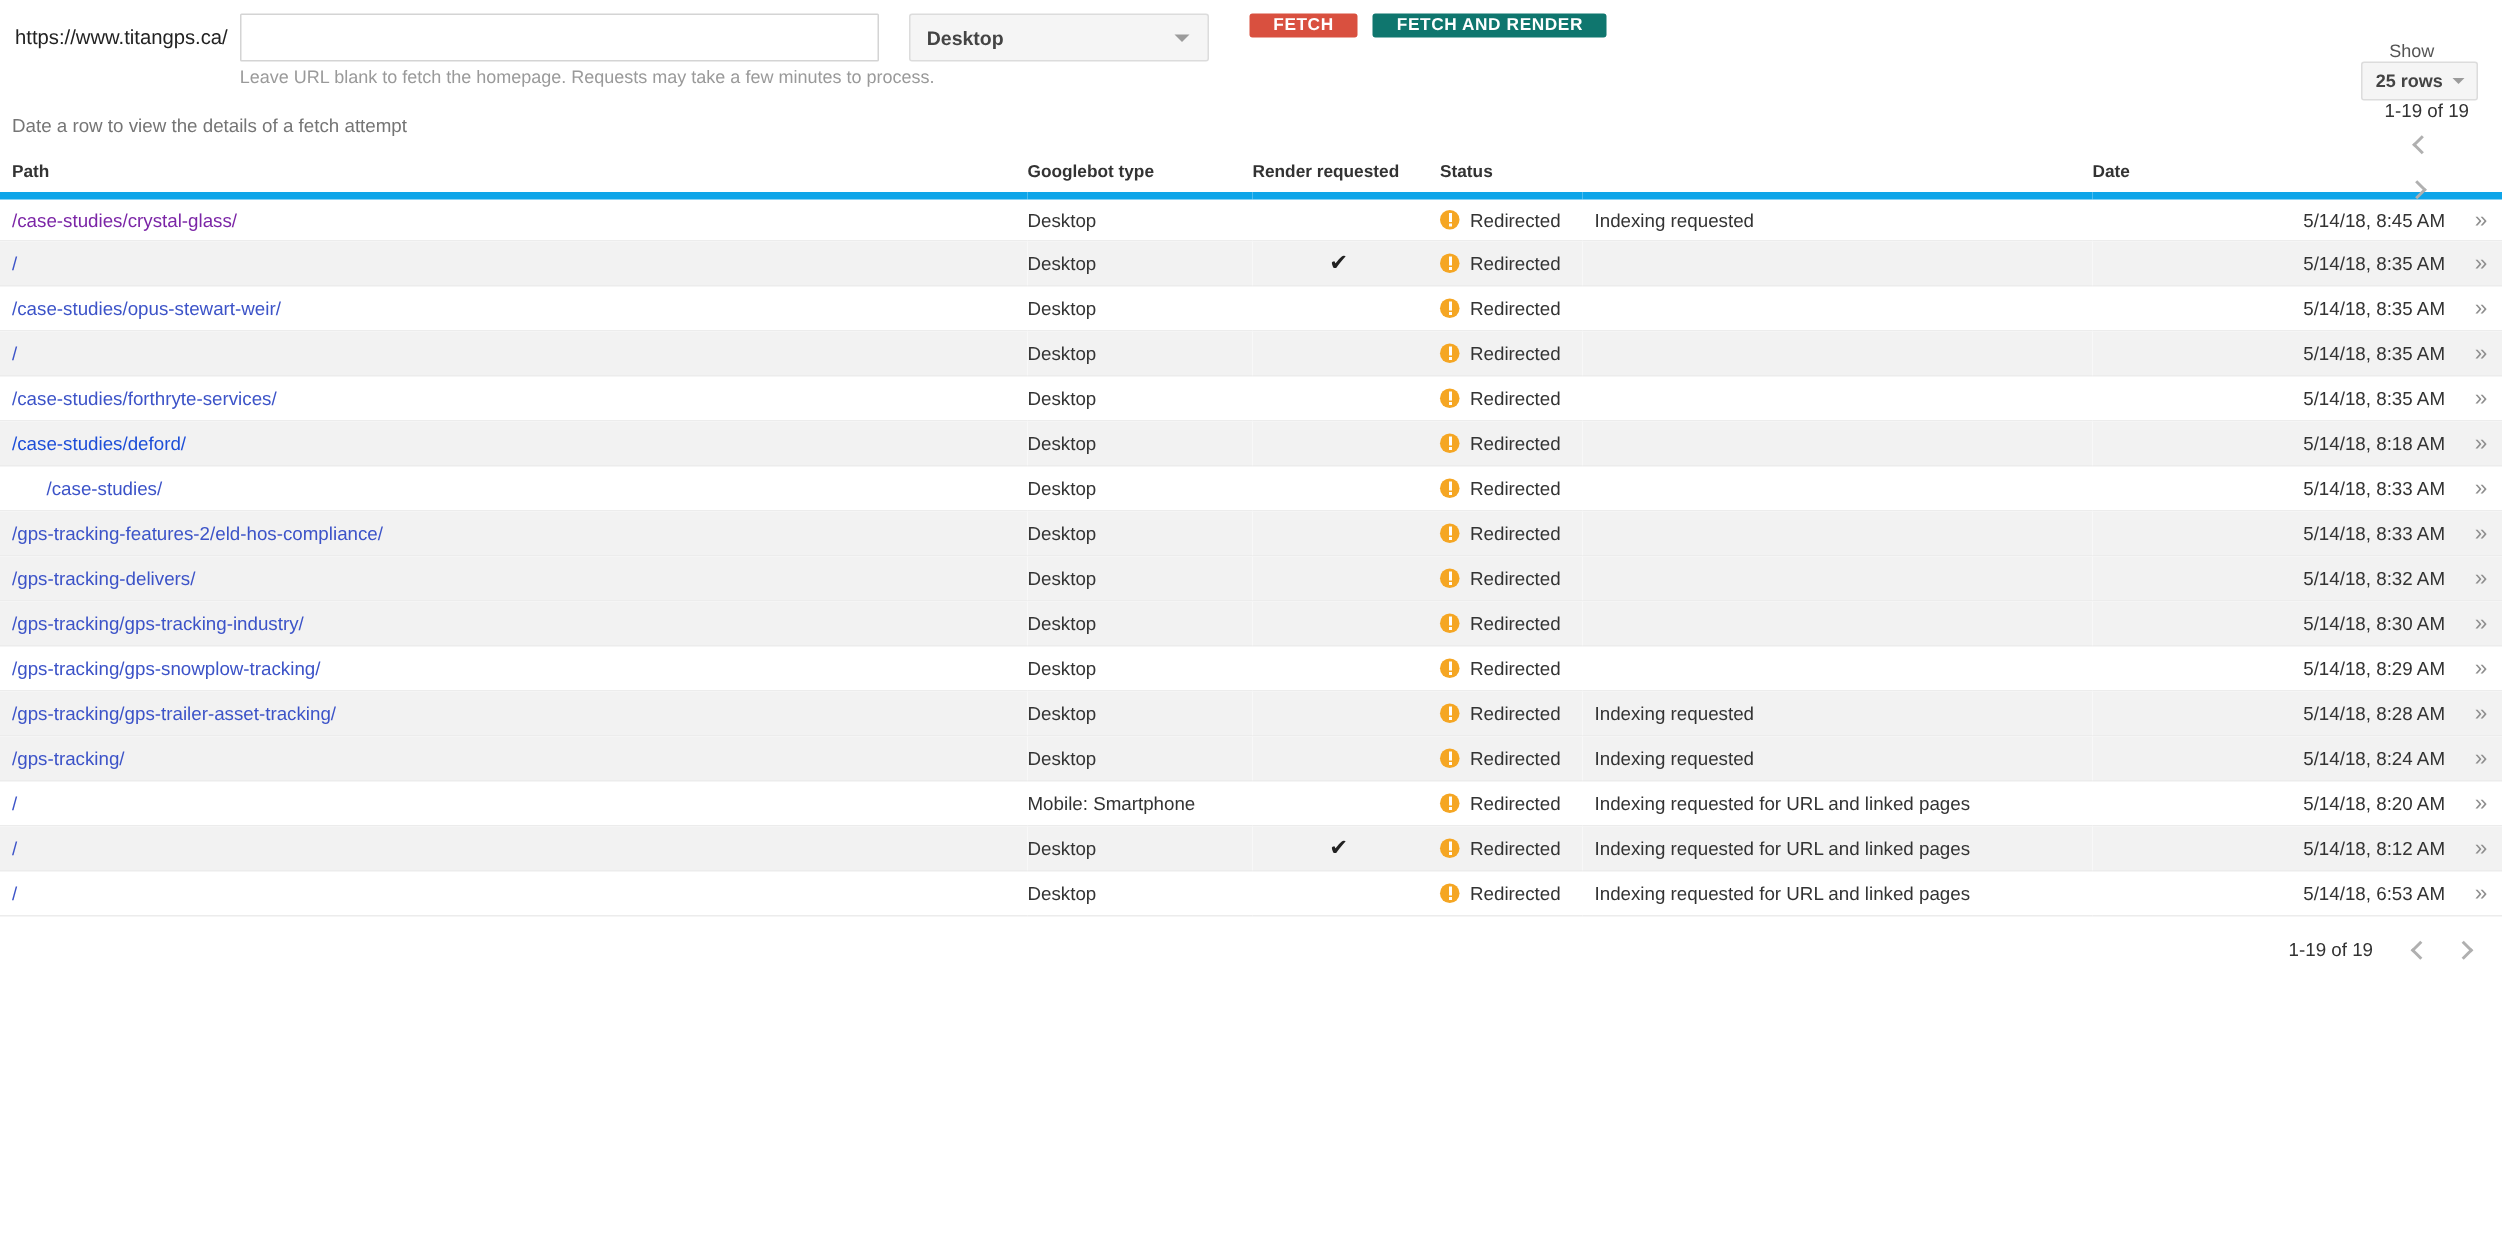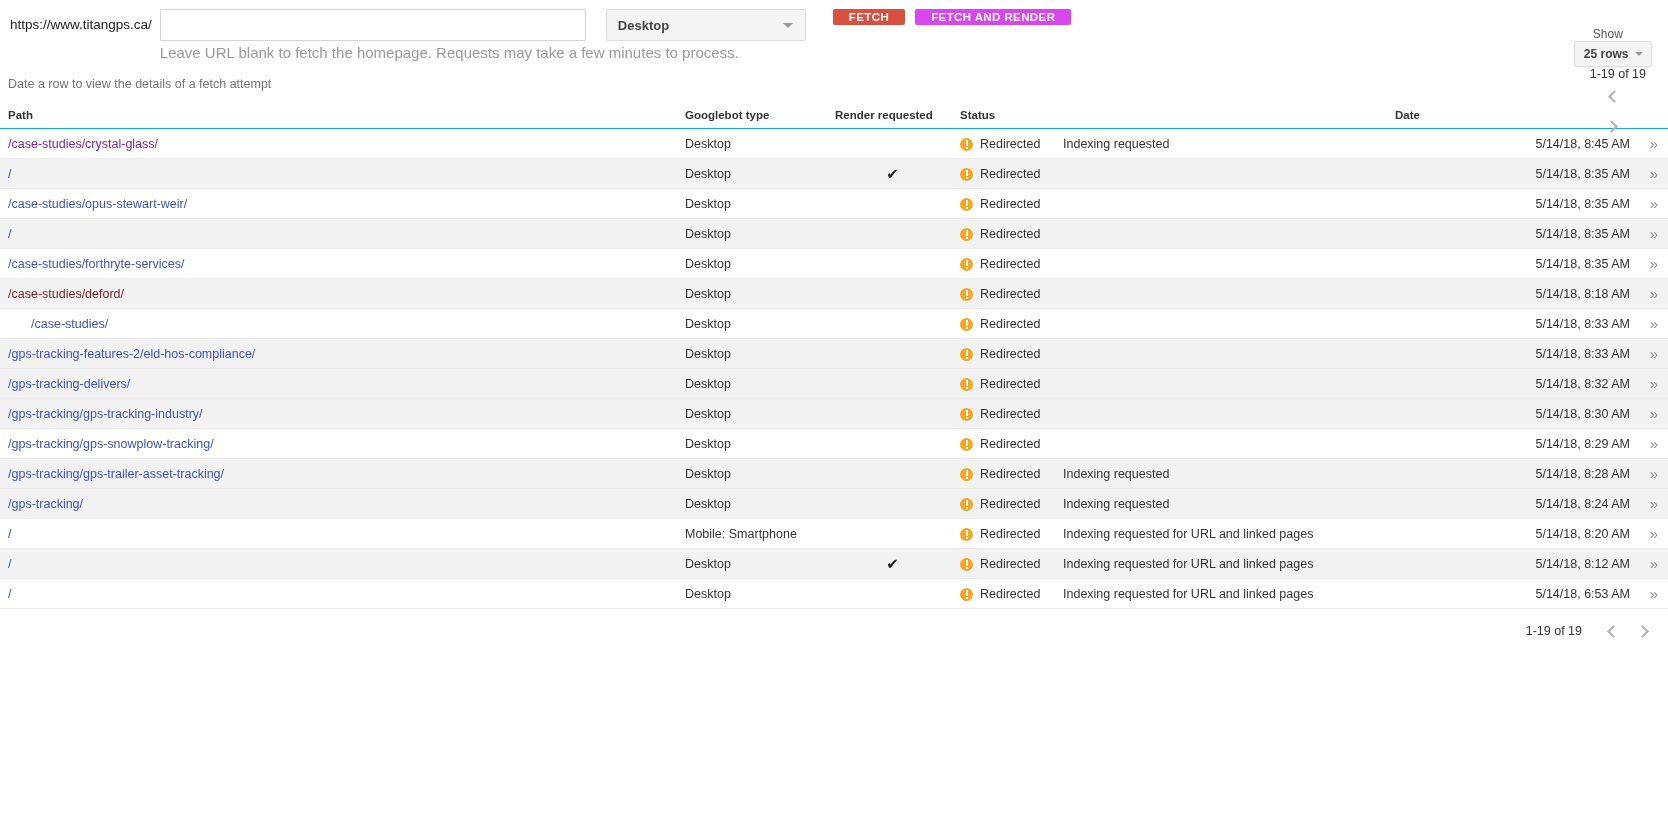--- a/index.html
+++ b/index.html
@@ -40,21 +40,21 @@
     font-family: "Liberation Sans", sans-serif;
     font-size: 13px;
     color: #222;
     padding: 0 8px;
     outline: none;
     border-radius: 1px;
   }
   .url-hint {
     position: absolute;
     left: 0; top: 35px;
-    font-size: 15px;
+    font-size: 12px;
     color: #9a9a9a;
     white-space: nowrap;
   }
 
   .select-wrap {
     margin-left: 20px;
     position: relative;
     width: 200px;
     height: 32px;
     background: #f5f5f5;
@@ -167,21 +167,21 @@
     width: 100%;
     border-collapse: collapse;
     table-layout: fixed;
   }
   table.fetch-table thead th {
     font-size: 11.5px;
     font-weight: bold;
     color: #333;
     text-align: left;
     padding: 5px 0 7px 0;
-    border-bottom: 1px solid #0ea5e9;
+    border-bottom: 5px solid #0ea5e9;
     vertical-align: bottom;
   }
   table.fetch-table tbody td {
     font-size: 12.5px;
     color: #333;
     padding: 0;
     height: 30px;
     border-bottom: 1px solid #ececec;
     vertical-align: middle;
     white-space: nowrap;
@@ -205,21 +205,21 @@
 
   a.path-link {
     color: #3c53c8;
     text-decoration: none;
     font-size: 12.5px;
   }
   a.path-link.visited { color: #7b25a6; }
 
   .status-cell {
     display: flex;
-    align-items: flex-end;
+    align-items: flex-start;
   }
   .warn-icon {
     width: 13px; height: 13px;
     border-radius: 50%;
     background: #f5a623;
     margin-right: 7px;
     flex: 0 0 auto;
     position: relative;
   }
   .warn-icon::after {
@@ -269,21 +269,21 @@
       <input class="url-input" type="text" placeholder="" style="">
       <span class="url-hint">Leave URL blank to fetch the homepage. Requests may take a few minutes to process.</span>
     </div>
 
     <div class="select-wrap">
       <span class="select-value">Desktop</span>
       <span class="select-arrow"></span>
     </div>
 
     <button class="btn btn-fetch" style="background: rgb(217, 80, 63);">FETCH</button>
-    <button class="btn btn-fetch-render" style="background: #d946ef;">FETCH AND RENDER</button>
+    <button class="btn btn-fetch-render" style="background: #0f766e;">FETCH AND RENDER</button>
   </div>
 </div>
 
 <div class="table-toolbar">
   <span class="row-hint">Date a row to view the details of a fetch attempt</span>
 
   <div class="toolbar-right">
     <span class="show-label">Show</span>
 
     <div class="rows-select">
@@ -379,21 +379,21 @@
           <span class="status-cell">
             <span class="warn-icon" style="background: rgb(245, 166, 35);"></span>
             <span>Redirected</span>
           </span>
         </td>
         <td class="c-detail"></td>
         <td class="c-date">5/14/18, 8:35 AM</td>
         <td class="c-arrow"><span class="dbl-chev">»</span></td>
       </tr>
       <tr class="alt">
-        <td class="c-path"><a class="path-link" href="#" style="color: #7f1d1d; margin-top: 28px;">/case-studies/deford/</a></td>
+        <td class="c-path"><a class="path-link" href="#" style="color: #1d4ed8; margin-top: 28px;">/case-studies/deford/</a></td>
         <td class="c-bot">Desktop</td>
         <td class="c-render"><span class="check-mark"></span></td>
         <td class="c-status">
           <span class="status-cell">
             <span class="warn-icon" style="background: rgb(245, 166, 35);"></span>
             <span>Redirected</span>
           </span>
         </td>
         <td class="c-detail"></td>
         <td class="c-date">5/14/18, 8:18 AM</td>

